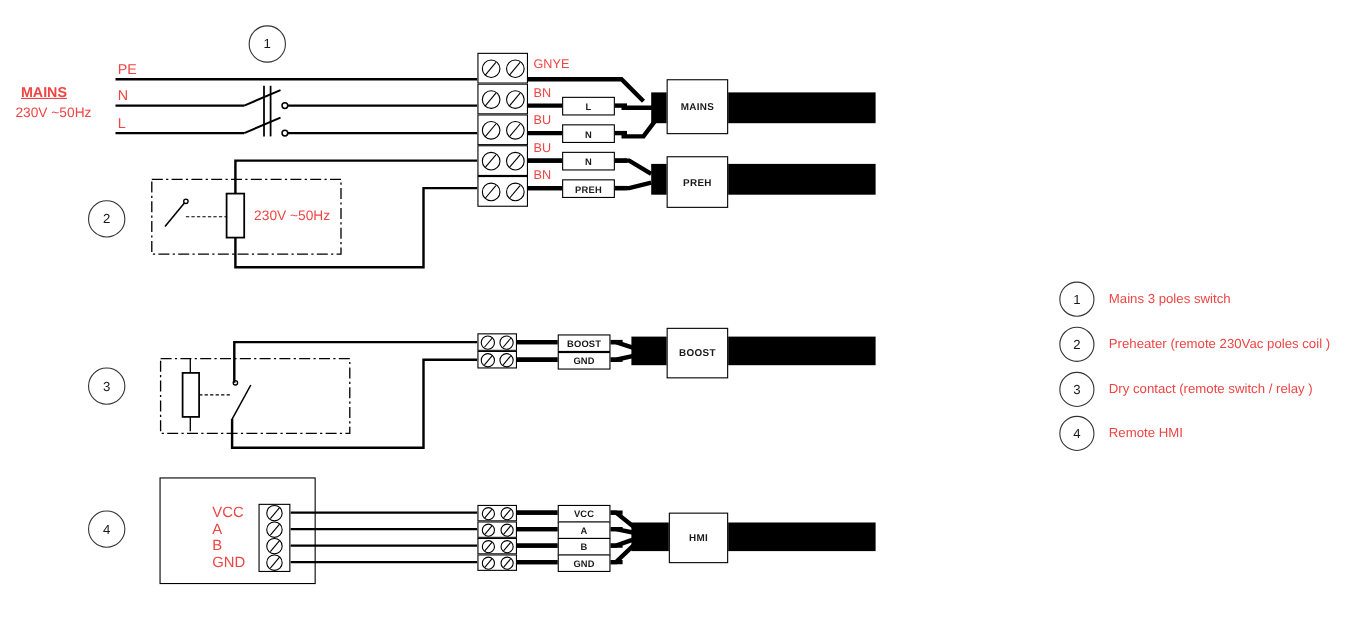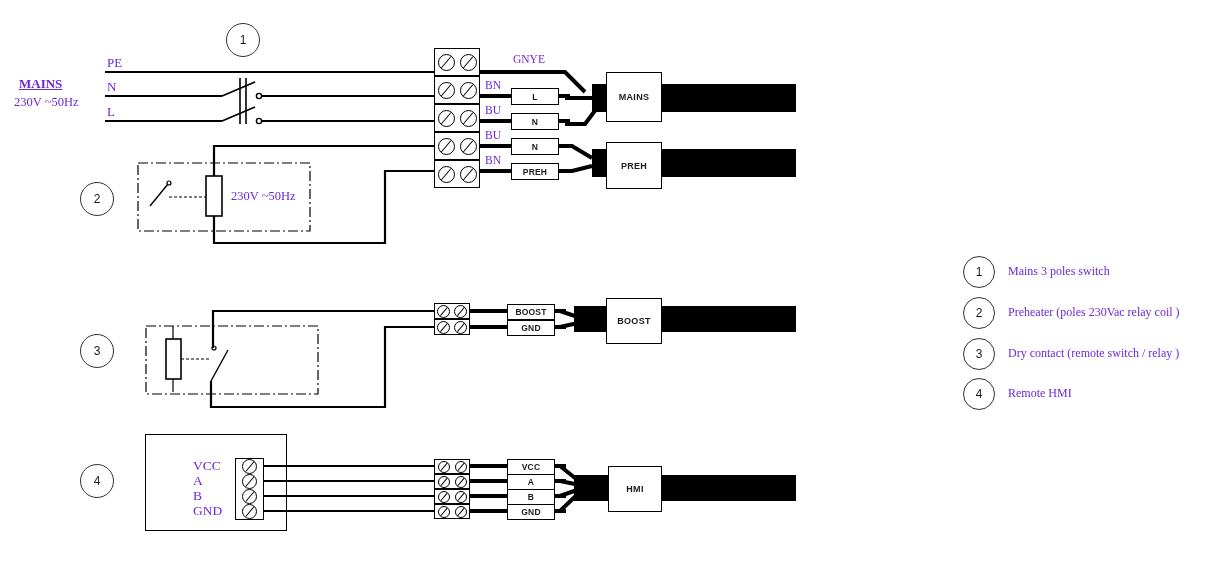--- a/index.html
+++ b/index.html
@@ -22,22 +22,21 @@
     position: absolute;
     left: 0;
     top: 0;
     width: 1227px;
     height: 583px;
   }
   .txt {
     position: absolute;
     white-space: nowrap;
     line-height: 1;
-    color: #6d28d9;
-    font-family: Liberation Serif, serif;
+    color: #ef4444;
   }
   .mains-title {
     font-size: 13px;
     font-weight: bold;
     text-decoration: underline;
   }
   .mains-sub { font-size: 12.5px; }
   .rail-lbl { font-size: 13px; }
   .wire-lbl { font-size: 11.5px; }
   .coil-lbl { font-size: 12.5px; }
@@ -300,21 +299,21 @@
     <div class="termrow" style="left:0px; top:84px; width:46px; height:28px;">
       <span class="screw" style="width:15px;height:15px;"></span>
       <span class="screw" style="width:15px;height:15px;"></span>
     </div>
     <div class="termrow" style="left:0px; top:112px; width:46px; height:28px;">
       <span class="screw" style="width:15px;height:15px;"></span>
       <span class="screw" style="width:15px;height:15px;"></span>
     </div>
   </div>
 
-  <div class="txt wire-lbl" style="left:513px; top:54px;">GNYE</div>
+  <div class="txt wire-lbl" style="left:485px; top:54px;">GNYE</div>
   <div class="txt wire-lbl" style="left:485px; top:80px;">BN</div>
   <div class="txt wire-lbl" style="left:485px; top:105px;">BU</div>
   <div class="txt wire-lbl" style="left:485px; top:130px;">BU</div>
   <div class="txt wire-lbl" style="left:485px; top:155px;">BN</div>
 
   <div class="tagbox" style="left:511px; top:88px; width:46px; height:15px;">
     <span class="tag-lbl">L</span>
   </div>
   <div class="tagbox" style="left:511px; top:113px; width:46px; height:15px;">
     <span class="tag-lbl">N</span>
@@ -413,21 +412,21 @@
 
   <div>
     <div class="callout" style="left:963px; top:256px; width:30px; height:30px;">
       <span class="callout-num">1</span>
     </div>
     <div class="txt legend-lbl" style="left:1008px; top:265px;">Mains 3 poles switch</div>
 
     <div class="callout" style="left:963px; top:297px; width:30px; height:30px;">
       <span class="callout-num">2</span>
     </div>
-    <div class="txt legend-lbl" style="left:1008px; top:306px;">Preheater (poles 230Vac relay coil )</div>
+    <div class="txt legend-lbl" style="left:1008px; top:306px;">Preheater (remote 230Vac poles coil )</div>
 
     <div class="callout" style="left:963px; top:338px; width:30px; height:30px;">
       <span class="callout-num">3</span>
     </div>
     <div class="txt legend-lbl" style="left:1008px; top:347px;">Dry contact (remote switch / relay )</div>
 
     <div class="callout" style="left:963px; top:378px; width:30px; height:30px;">
       <span class="callout-num">4</span>
     </div>
     <div class="txt legend-lbl" style="left:1008px; top:387px;">Remote HMI</div>

